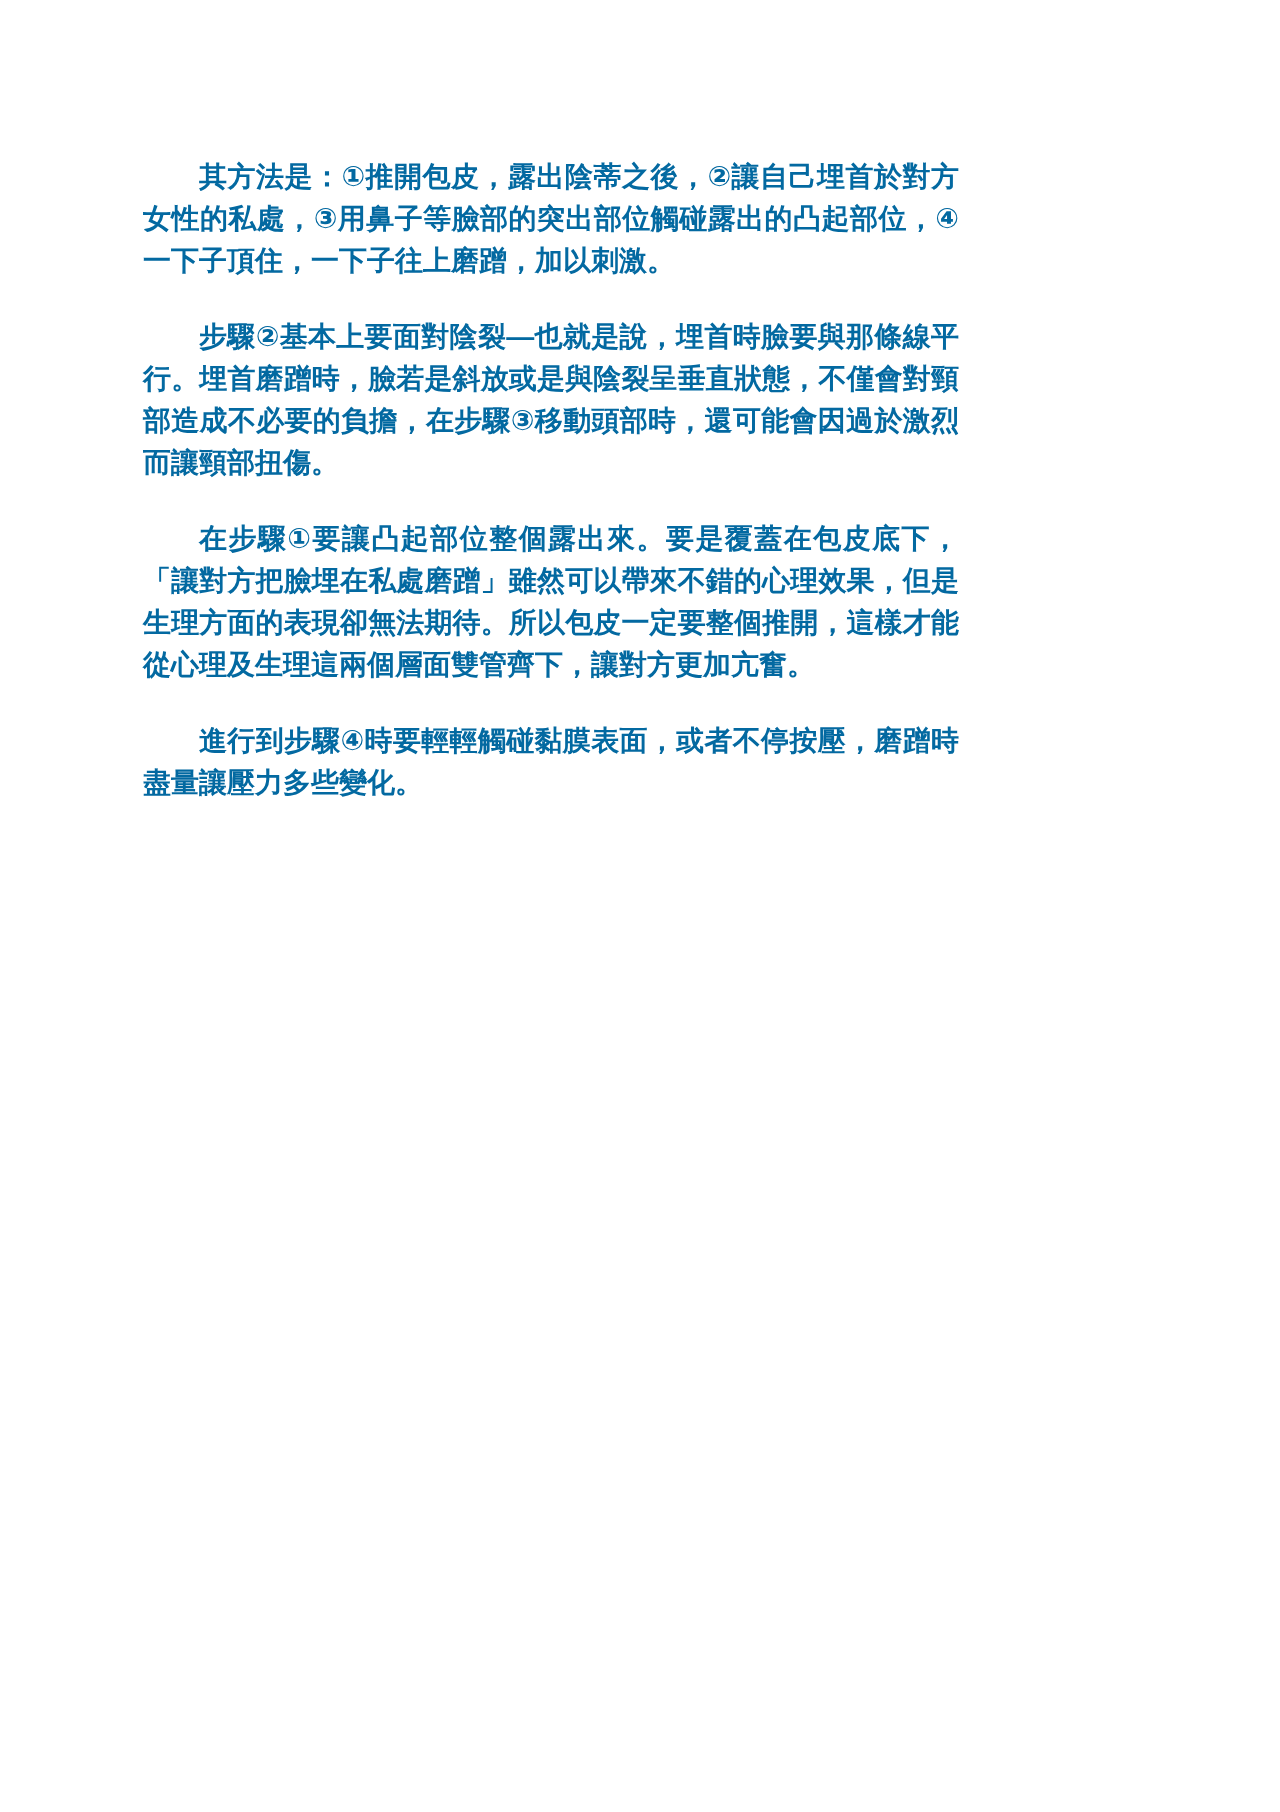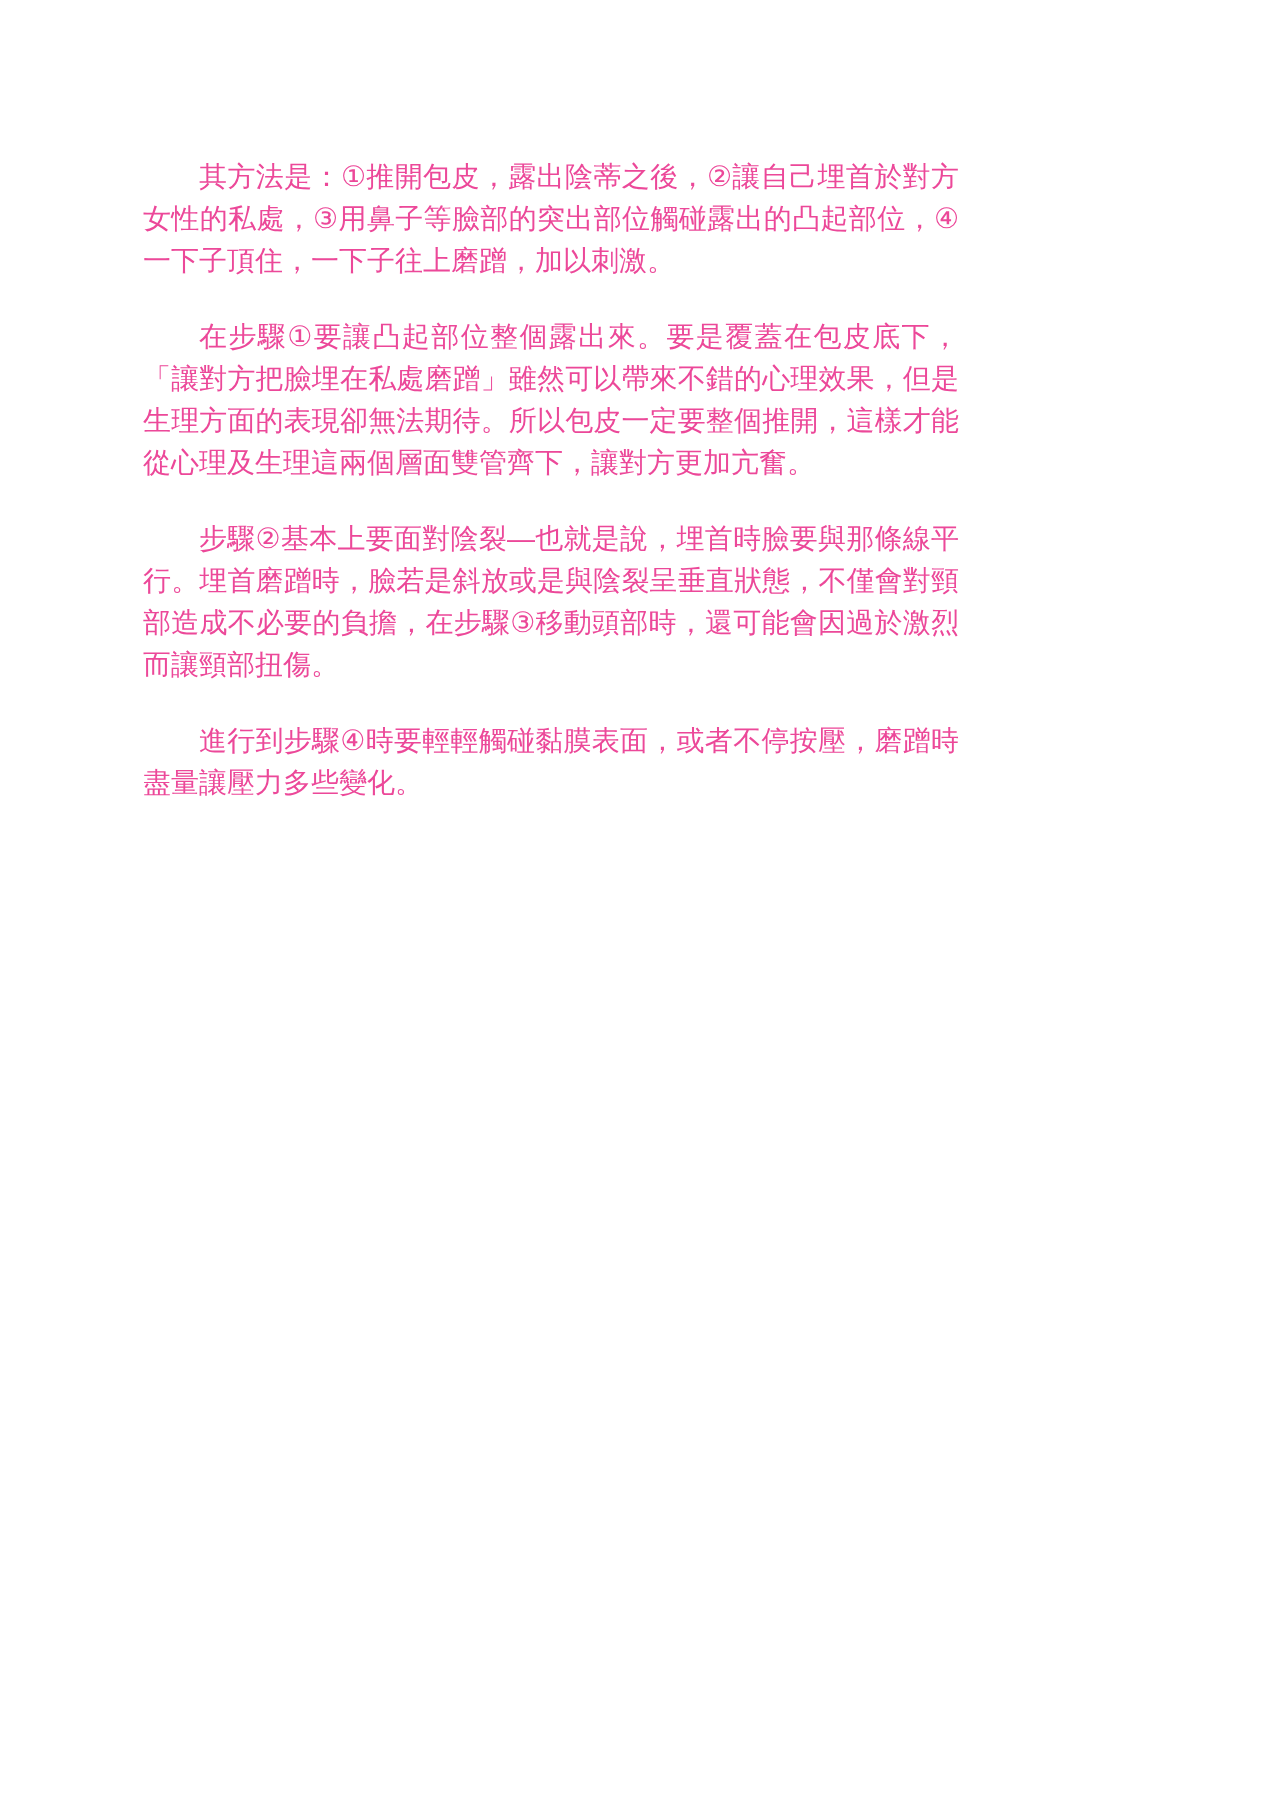--- a/index.html
+++ b/index.html
@@ -17,40 +17,40 @@
     width: 1280px;
     height: 1812px;
     background: #ffffff;
     overflow: hidden;
   }
   .text-block {
     position: absolute;
     left: 143px;
     top: 156px;
     width: 816px;
-    color: #ec4899;
+    color: #0369a1;
     font-size: 28px;
     line-height: 42px;
-    font-weight: 400;
+    font-weight: 700;
     text-align: justify;
     text-justify: inter-ideograph;
     word-break: normal;
     line-break: strict;
   }
   .text-block p {
     margin: 0 0 34px 0;
     text-indent: 2em;
   }
   .text-block p:last-child {
     margin-bottom: 12px;
   }
 </style>
 </head>
 <body>
 
 <div class="page">
   <div class="text-block">
     <p>其方法是：①推開包皮，露出陰蒂之後，②讓自己埋首於對方女性的私處，③用鼻子等臉部的突出部位觸碰露出的凸起部位，④一下子頂住，一下子往上磨蹭，加以刺激。</p>
+    <p>步驟②基本上要面對陰裂—也就是說，埋首時臉要與那條線平行。埋首磨蹭時，臉若是斜放或是與陰裂呈垂直狀態，不僅會對頸部造成不必要的負擔，在步驟③移動頭部時，還可能會因過於激烈而讓頸部扭傷。</p>
     <p>在步驟①要讓凸起部位整個露出來。要是覆蓋在包皮底下，「讓對方把臉埋在私處磨蹭」雖然可以帶來不錯的心理效果，但是生理方面的表現卻無法期待。所以包皮一定要整個推開，這樣才能從心理及生理這兩個層面雙管齊下，讓對方更加亢奮。</p>
-    <p>步驟②基本上要面對陰裂—也就是說，埋首時臉要與那條線平行。埋首磨蹭時，臉若是斜放或是與陰裂呈垂直狀態，不僅會對頸部造成不必要的負擔，在步驟③移動頭部時，還可能會因過於激烈而讓頸部扭傷。</p>
     <p>進行到步驟④時要輕輕觸碰黏膜表面，或者不停按壓，磨蹭時盡量讓壓力多些變化。</p>
   </div>
 </div>
 
 </body></html>

